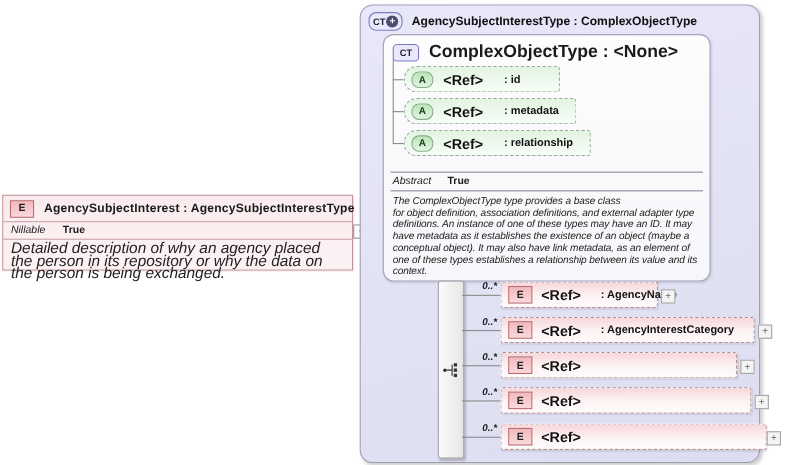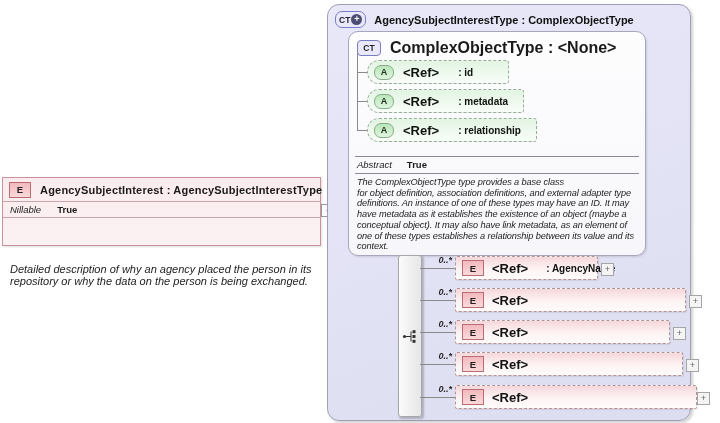--- a/index.html
+++ b/index.html
@@ -13,21 +13,21 @@
         border:1px solid #C9939B;box-shadow:1px 1px 2px rgba(0,0,0,.12);}
   .gbox-head{display:flex;align-items:center;gap:9px;padding:3px 6px;height:17px;}
   .e-icon{width:20px;height:14px;display:flex;align-items:center;justify-content:center;
           background:linear-gradient(180deg,#F2B9BD,#FAD9DB);border:1px solid #BC6B72;
           font-size:9.5px;font-weight:bold;color:#222;flex:0 0 auto;}
   .gtitle{font-size:11px;font-weight:bold;letter-spacing:.2px;white-space:nowrap;}
   .gsep{border-top:1px solid #C9A3AB;margin:0;}
   .kvrow{display:flex;gap:16px;padding:1px 7px;font-size:9.5px;height:13px;align-items:center;}
   .kvrow .k{font-style:italic;}
   .kvrow .v{font-weight:bold;}
-  .gdesc{padding:2px 7px;font-size:11px;font-style:italic;line-height:11.5px;color:#222;margin-top:44px;}
+  .gdesc{padding:2px 7px;font-size:14px;font-style:italic;line-height:11.5px;color:#222;}
 
   
   .minusbox{position:absolute;left:321px;top:204px;width:13px;height:11px;background:#fdfdfd;
             border:1px solid #999;display:flex;align-items:center;justify-content:center;
             font-size:9px;line-height:9px;color:#555;}
 
   
   .ctbox{position:absolute;left:327px;top:4px;width:362px;height:415px;border-radius:12px;
          background:linear-gradient(160deg,#E8E8F9 0%,#DDDDF1 100%);
          border:1px solid #9E9EB4;box-shadow:2px 2px 3px rgba(0,0,0,.18);}
@@ -178,20 +178,21 @@
   <div class="erow" style="left:455px;top:256px;width:143px;">
     <span class="e-icon">E</span>
     <span class="reftxt">&lt;Ref&gt;</span>
     <span class="nametxt">: AgencyName</span>
   </div>
   <div class="plusbox" style="left:601px;top:263px;">+</div>
 
   <div class="erow" style="left:455px;top:288px;width:231px;">
     <span class="e-icon">E</span>
     <span class="reftxt">&lt;Ref&gt;</span>
+    <span class="nametxt">: AgencyInterestCategory</span>
   </div>
   <div class="plusbox" style="left:689px;top:295px;">+</div>
 
   <div class="erow" style="left:455px;top:320px;width:215px;">
     <span class="e-icon">E</span>
     <span class="reftxt">&lt;Ref&gt;</span>
   </div>
   <div class="plusbox" style="left:673px;top:327px;">+</div>
 
   <div class="erow" style="left:455px;top:352px;width:228px;">

